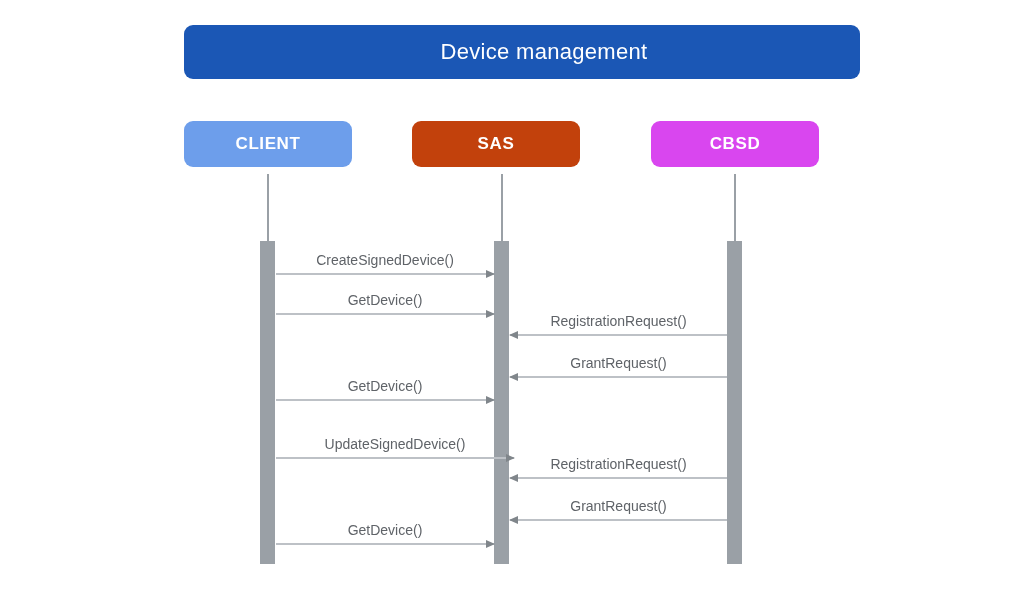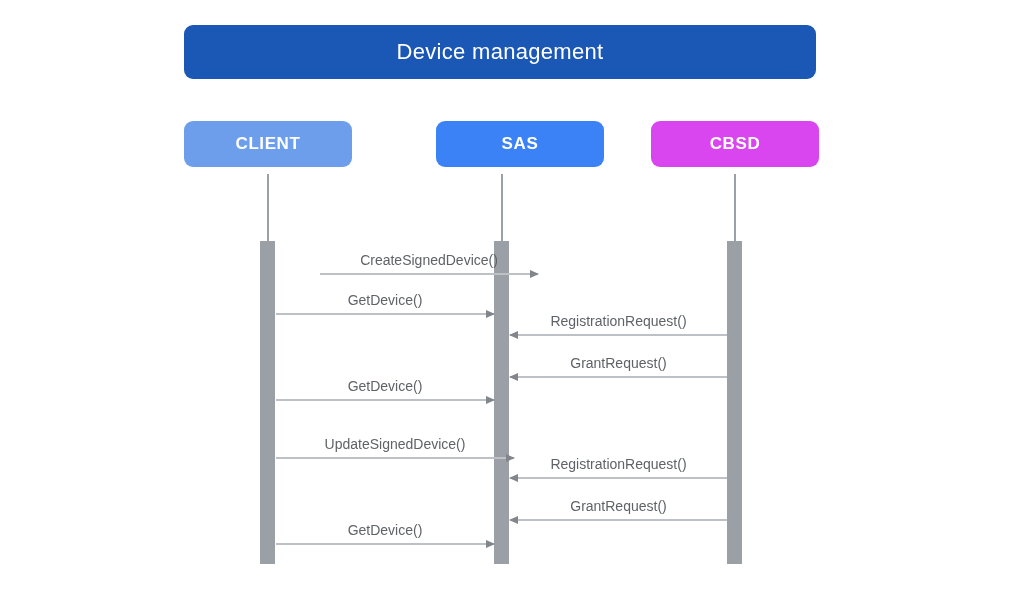--- a/index.html
+++ b/index.html
@@ -21,37 +21,38 @@
     left: 184px; top: 25px;
     width: 632px; height: 54px;
     background: #1b57b5;
     border-radius: 9px;
     color: #ffffff;
     font-size: 22px;
     display: flex;
     align-items: center;
     justify-content: center;
     letter-spacing: 0.3px;
+    padding-left: 44px;
   }
   
   .actor {
     position: absolute;
     top: 121px;
     width: 168px; height: 46px;
     border-radius: 9px;
     color: #ffffff;
     font-size: 17px;
     font-weight: bold;
     letter-spacing: 0.6px;
     display: flex;
     align-items: center;
     justify-content: center;
   }
   .actor-client { left: 184px; background: #6d9eeb; }
-  .actor-sas    { left: 436px; background: #3b82f6; }
+  .actor-sas    { left: 412px; background: #c2410c; }
   .actor-cbsd   { left: 651px; background: #d946ef; }
   
   .lifeline {
     position: absolute;
     top: 174px;
     width: 1.5px; height: 67px;
     background: #9aa0a6;
   }
   .lifeline-client { left: 267px; }
   .lifeline-sas    { left: 501px; }
@@ -109,21 +110,21 @@
   <div class="actor actor-cbsd">CBSD</div>
 
   <div class="lifeline lifeline-client"></div>
   <div class="lifeline lifeline-sas"></div>
   <div class="lifeline lifeline-cbsd"></div>
 
   <div class="activation activation-client"></div>
   <div class="activation activation-sas"></div>
   <div class="activation activation-cbsd"></div>
 
-  <div class="message" style="left:276px; top:252px; width:218px;padding-left:44px;">
+  <div class="message" style="left:276px; top:252px; width:218px;">
     <div class="msg-label">CreateSignedDevice()</div>
     <div class="msg-line">
       <div class="arrowhead right"></div>
     </div>
   </div>
 
   <div class="message" style="left:276px; top:292px; width:218px;">
     <div class="msg-label">GetDevice()</div>
     <div class="msg-line">
       <div class="arrowhead right"></div>

